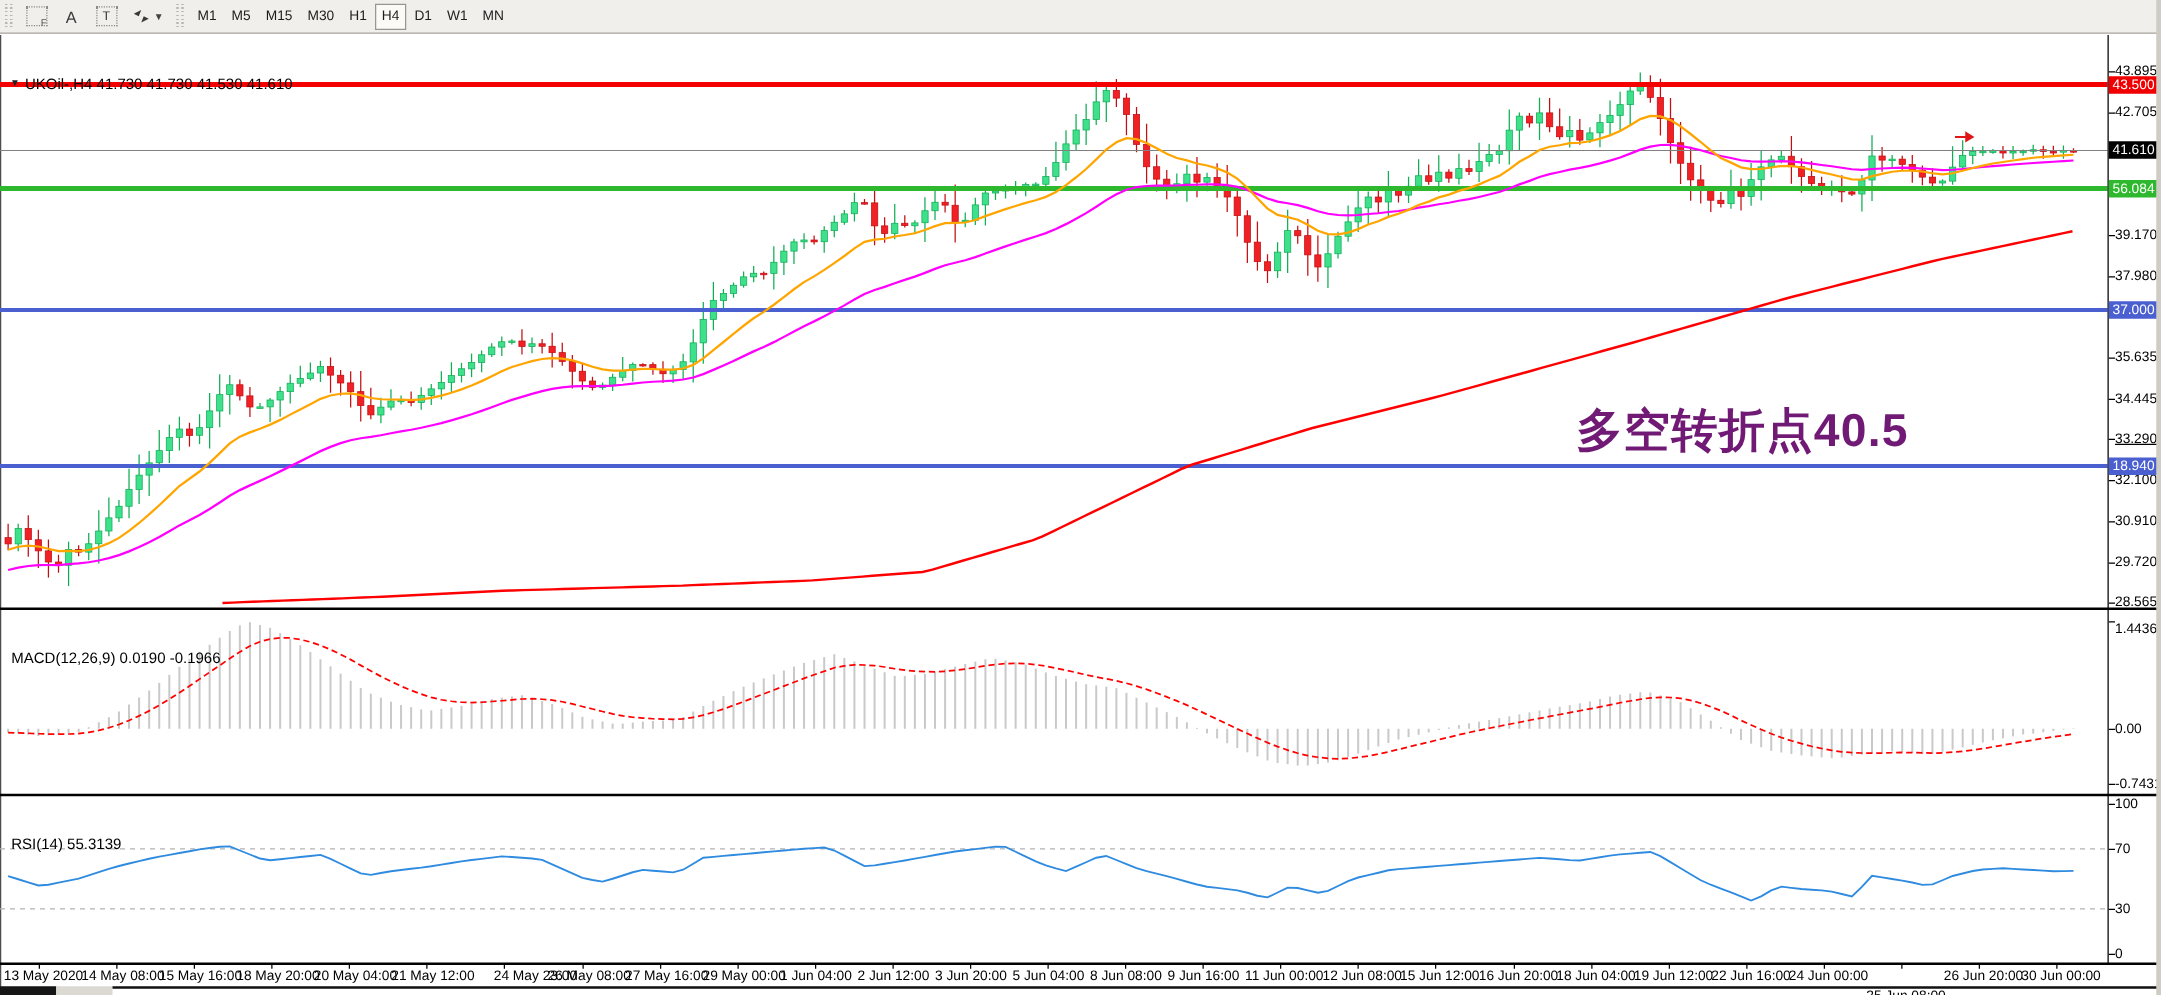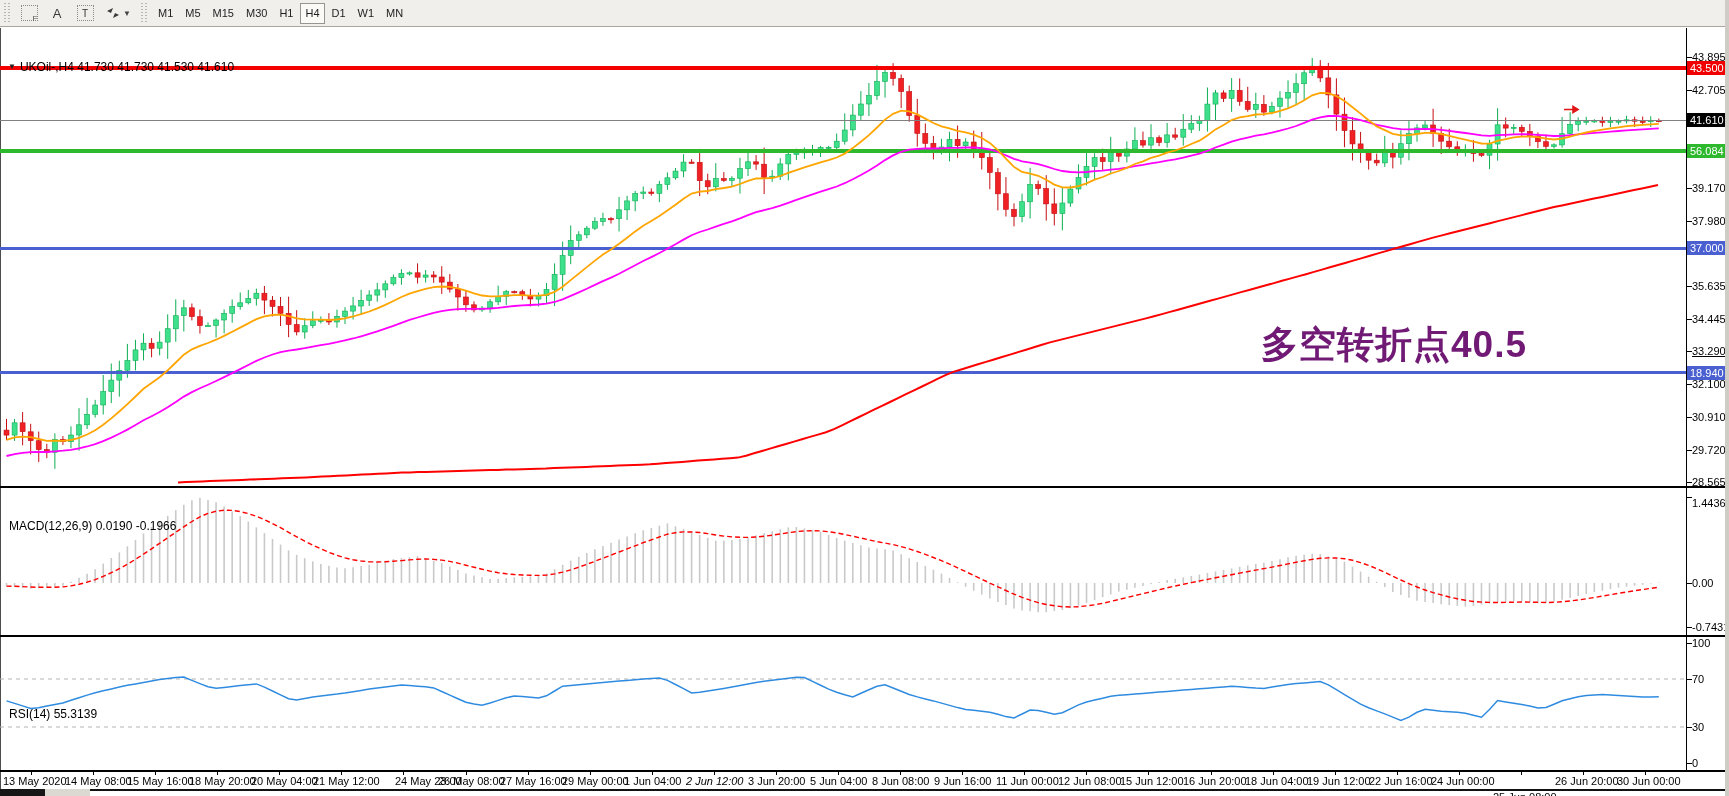--- a/index.html
+++ b/index.html
@@ -85,21 +85,21 @@
       <div class="tf-btn">MN</div>
     </div>
 </div>
 
 <div class="chart-area">
   <div class="chart-title">
     <span class="arr">▼</span><span>UKOil-,H4  41.730 41.730 41.530 41.610</span>
   </div>
   <div class="annotation">多空转折点40.5</div>
   <div class="ind-label" style="top:491px;">MACD(12,26,9) 0.0190 -0.1966</div>
-  <div class="ind-label" style="top:640px;margin-top:39px;">RSI(14) 55.3139</div>
+  <div class="ind-label" style="top:640px;">RSI(14) 55.3139</div>
 </div>
 
 <svg id="chartSvg" style="position:absolute;top:28px;left:0;z-index:2;" width="1686" height="743" viewBox="0 28 1686 743" xmlns="http://www.w3.org/2000/svg">
     <g>
       <line x1="6.5" x2="6.5" y1="418.9" y2="440.2" stroke="#c40e12" stroke-width="1"></line>
       <rect x="4.0" y="430.1" width="5" height="5.0" fill="#ef2125" stroke="#c40e12" stroke-width="0.6"></rect>
       <line x1="14.56" x2="14.56" y1="418.9" y2="440.9" stroke="#0fae54" stroke-width="1"></line>
       <rect x="12.1" y="422.8" width="5" height="12.3" fill="#3ee08b" stroke="#0fae54" stroke-width="0.6"></rect>
       <line x1="22.62" x2="22.62" y1="412.1" y2="445.3" stroke="#c40e12" stroke-width="1"></line>
       <rect x="20.1" y="422.8" width="5" height="8.9" fill="#ef2125" stroke="#c40e12" stroke-width="0.6"></rect>
@@ -796,21 +796,21 @@
     <div class="time-label" style="left: 395px;">24 May 23:00</div>
     <div class="time-tick" style="left: 403px;"></div>
     <div class="time-label" style="left: 438px;">26 May 08:00</div>
     <div class="time-tick" style="left: 466px;"></div>
     <div class="time-label" style="left: 500px;">27 May 16:00</div>
     <div class="time-tick" style="left: 528px;"></div>
     <div class="time-label" style="left: 562px;">29 May 00:00</div>
     <div class="time-tick" style="left: 590px;"></div>
     <div class="time-label" style="left: 624px;">1 Jun 04:00</div>
     <div class="time-tick" style="left: 652px;"></div>
-    <div class="time-label" style="left: 686px; font-style: italic;">2 Jun 12:00</div>
+    <div class="time-label" style="left: 686px;">2 Jun 12:00</div>
     <div class="time-tick" style="left: 714px;"></div>
     <div class="time-label" style="left: 748px;">3 Jun 20:00</div>
     <div class="time-tick" style="left: 776px;"></div>
     <div class="time-label" style="left: 810px;">5 Jun 04:00</div>
     <div class="time-tick" style="left: 838px;"></div>
     <div class="time-label" style="left: 872px;">8 Jun 08:00</div>
     <div class="time-tick" style="left: 900px;"></div>
     <div class="time-label" style="left: 934px;">9 Jun 16:00</div>
     <div class="time-tick" style="left: 962px;"></div>
     <div class="time-label" style="left: 996px;">11 Jun 00:00</div>

